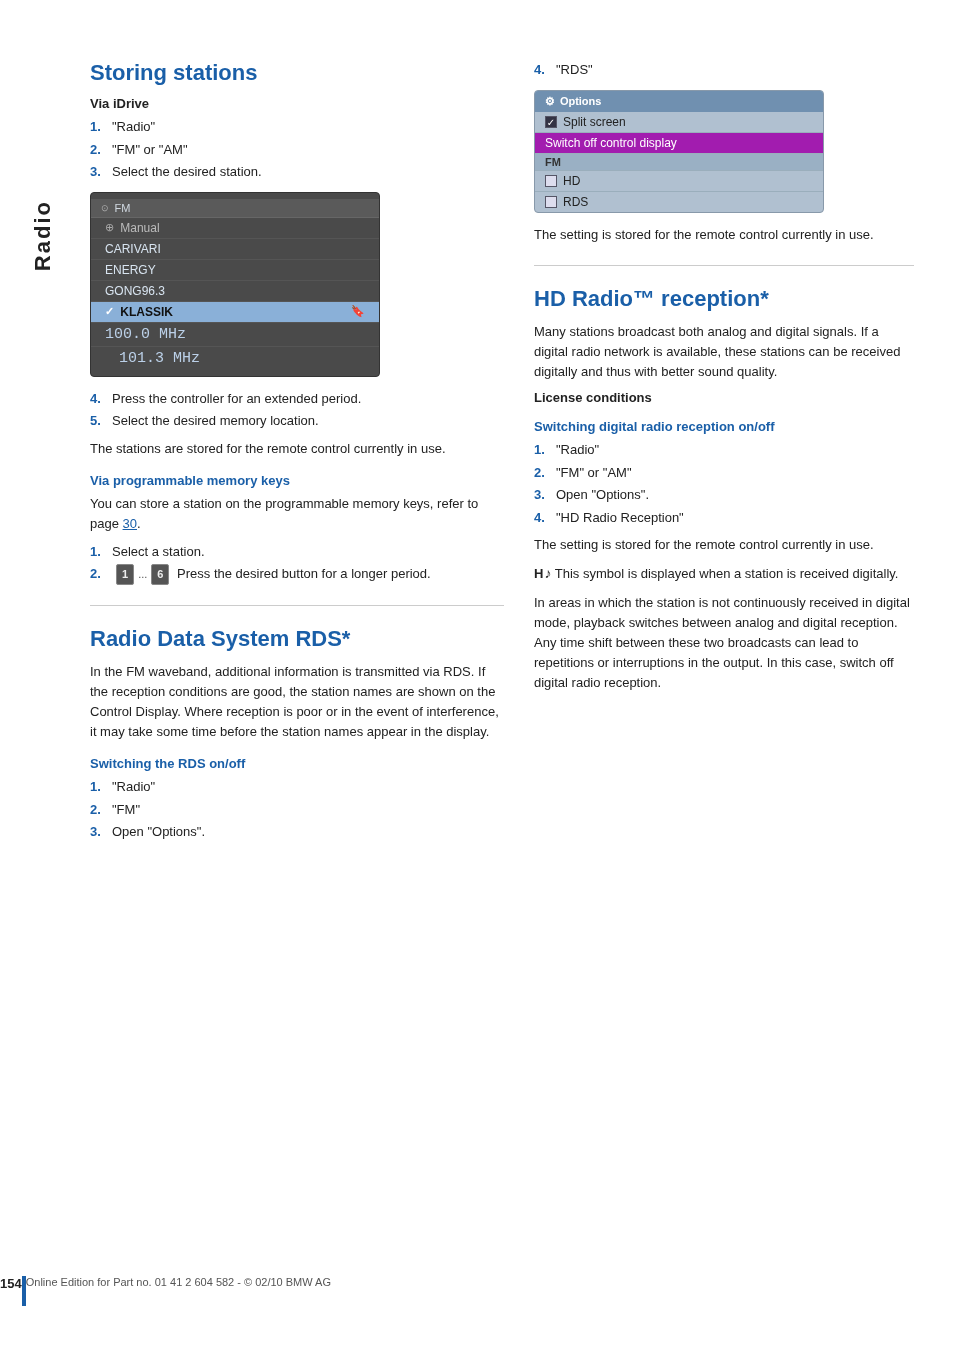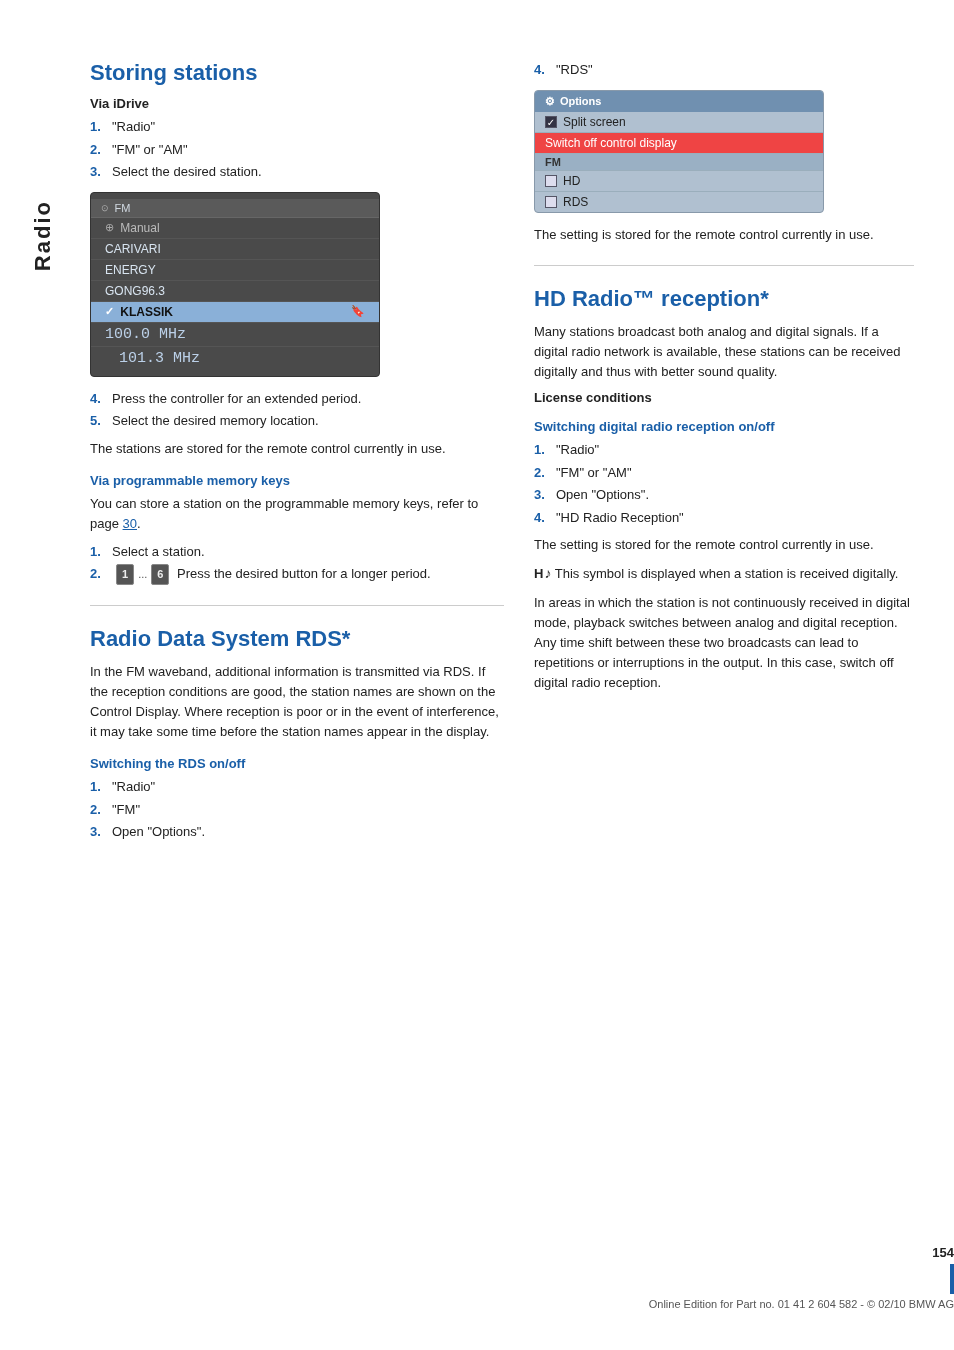--- a/index.html
+++ b/index.html
@@ -254,21 +254,21 @@
 
     .options-list li.section-label {
       background: #9ab0c4;
       color: #333;
       font-weight: bold;
       font-size: 11px;
       padding: 2px 10px;
     }
 
     .options-list li.highlighted {
-      background: #ef4444;
+      background: #a21caf;
       color: #fff;
     }
 
     .options-list li .cb {
       width: 12px;
       height: 12px;
       border: 1px solid #556;
       background: #dde;
       display: inline-block;
       font-size: 10px;
@@ -307,22 +307,22 @@
       margin: 20px 0;
     }
 
     
     .page-footer {
       position: absolute;
       bottom: 40px;
       left: 0;
       right: 0;
       display: flex;
-      flex-direction: column;
-      align-items: flex-end;
+      flex-direction: row;
+      align-items: flex-start;
       gap: 0;
     }
 
     .page-number {
       font-size: 13px;
       font-weight: bold;
       color: #222;
       margin-bottom: 4px;
     }
 

